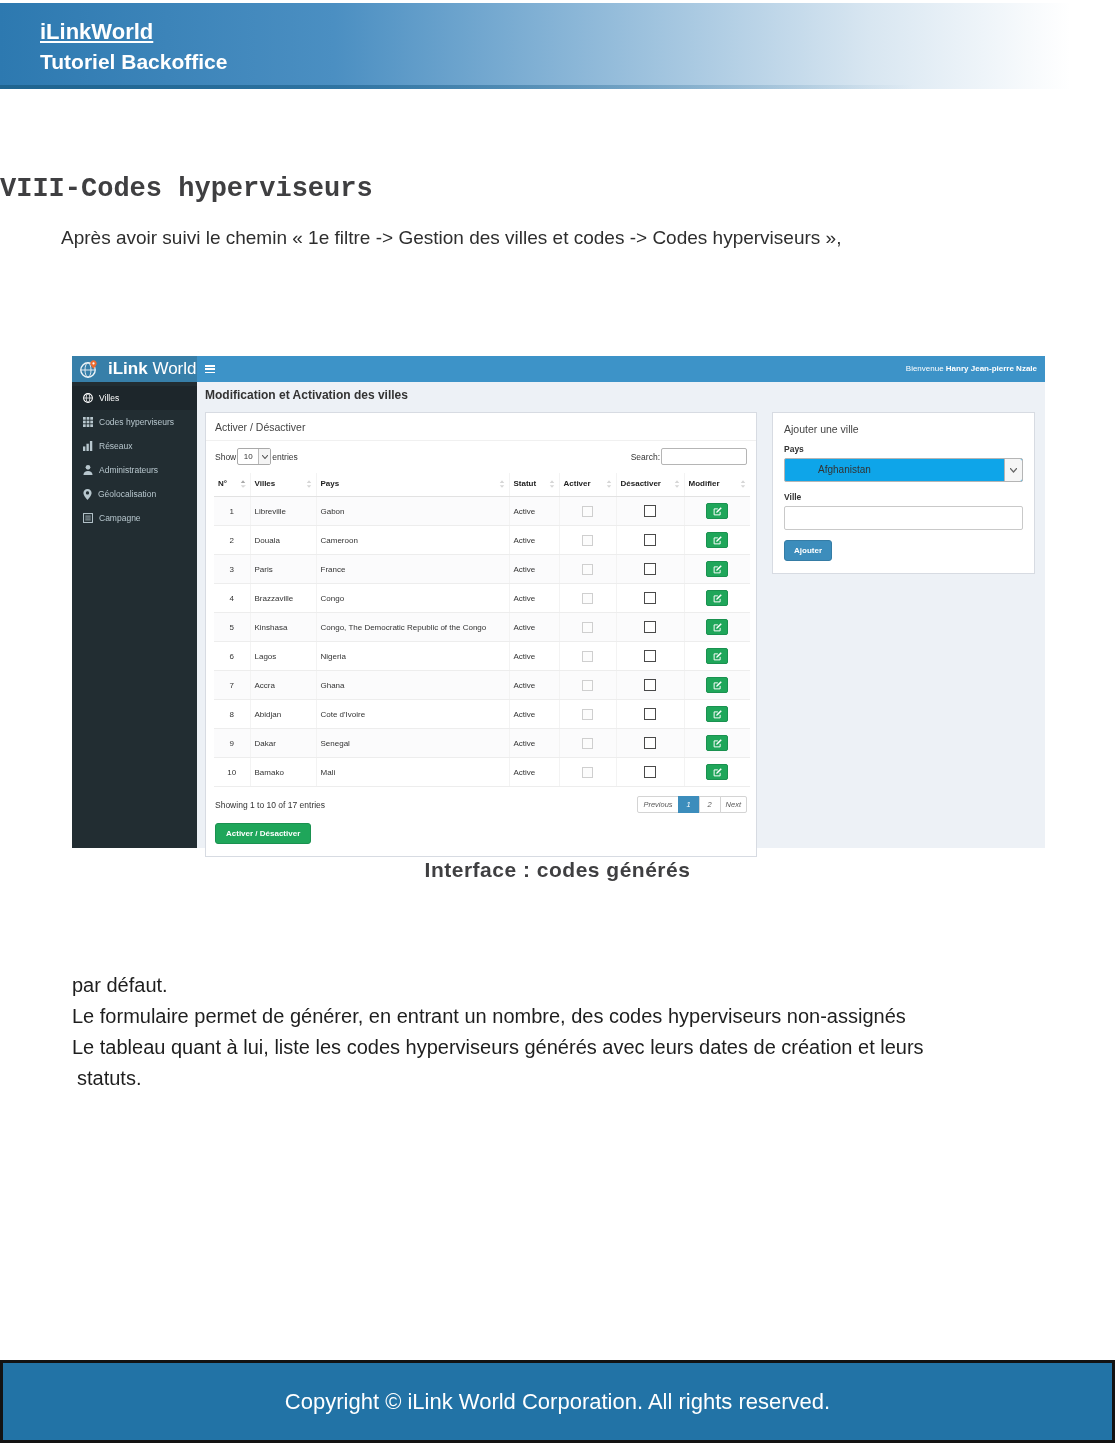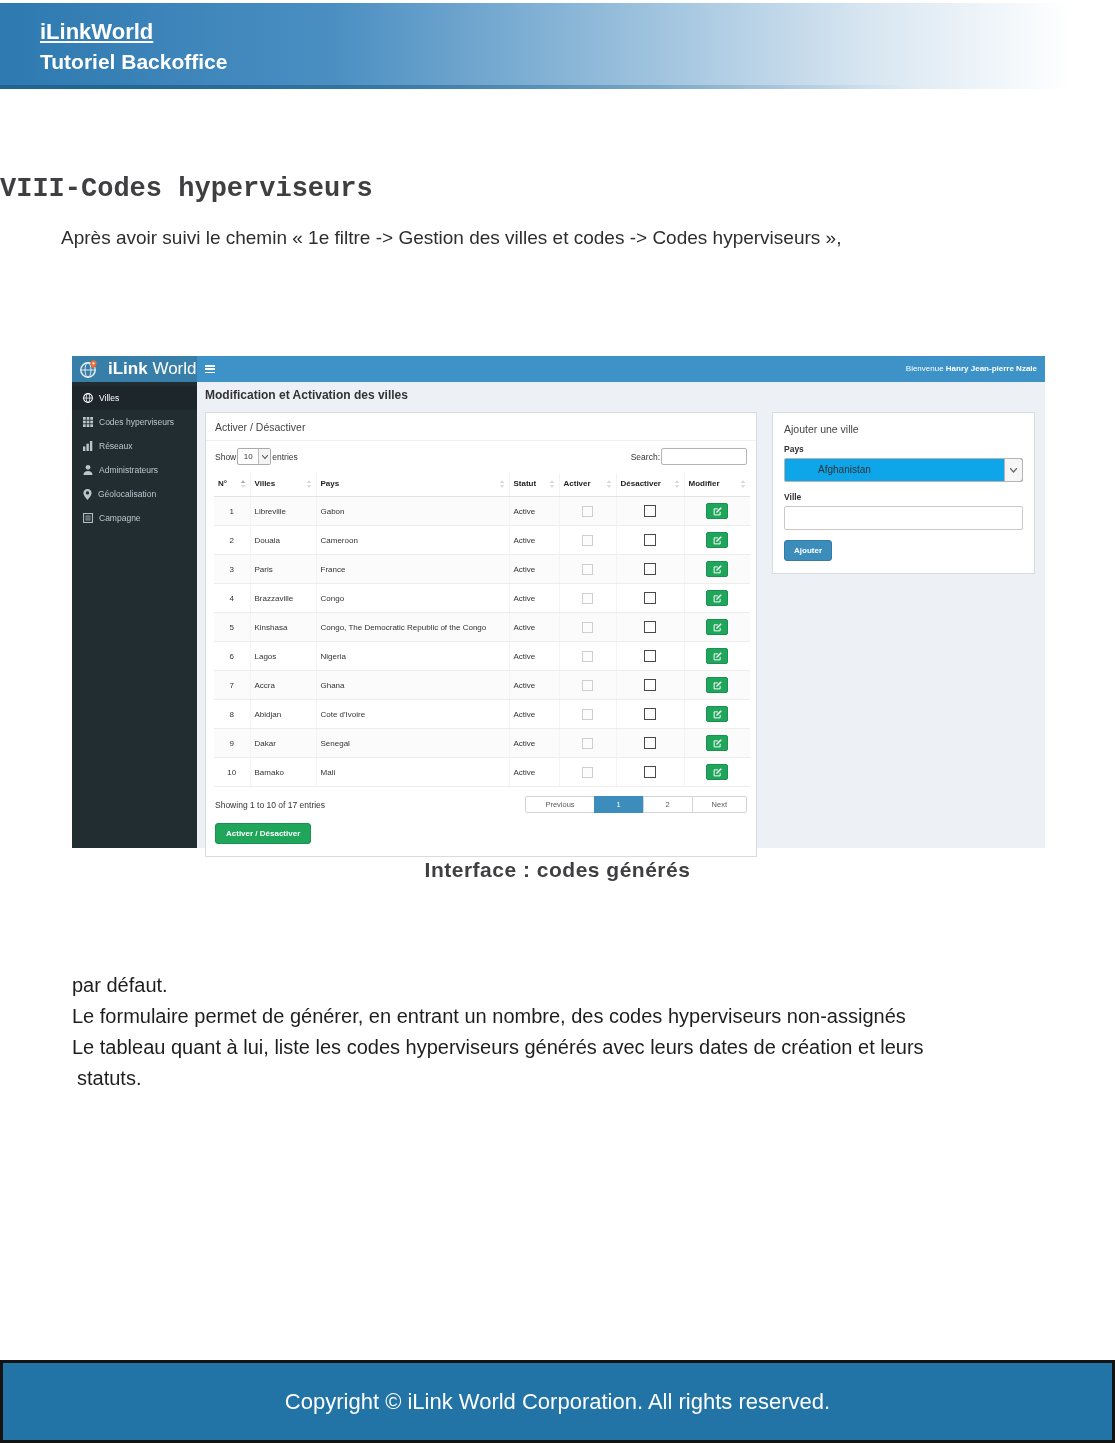--- a/index.html
+++ b/index.html
@@ -65,22 +65,22 @@
   .c-cb{text-align:center;}
   .cb{display:inline-block;vertical-align:middle;}
   .cb-light{width:9px;height:9px;border:1px solid #cfcfcf;background:#fcfcfc;cursor:pointer;}
   .cb-dark{width:10px;height:10px;border:1.5px solid #4a4a4a;background:#fff;cursor:pointer;}
   .btn-edit{width:22px;height:16px;background:#1fa65a;border:1px solid #1a9150;border-radius:2px;
     display:inline-flex;align-items:center;justify-content:center;cursor:pointer;padding:0;}
 
   .tbl-foot{display:flex;justify-content:space-between;align-items:center;padding:9px 9px 0;}
   .showing{font-size:8.5px;color:#333;}
   .pager{display:flex;}
-  .pg{min-width:10px;text-align:center;padding:3px 19px;font-size:7.5px;color:#5a5a5a;background:#fff;
-    border:1px solid #d4d4d4;margin-left:-1px;cursor:pointer;}
+  .pg{min-width:10px;text-align:center;padding:3px 5px;font-size:7.5px;color:#5a5a5a;background:#fff;
+    border:1px solid #d4d4d4;margin-left:-1px;cursor:pointer;font-style:italic;}
   .pg:first-child{border-radius:2px 0 0 2px;margin-left:0;}
   .pg:last-child{border-radius:0 2px 2px 0;}
   .pg.active{background:#3c8dbc;border-color:#3c8dbc;color:#fff;}
   .bulk-btn{margin:10px 9px 12px;display:inline-block;background:#1fa65a;border:1px solid #1a9150;border-radius:3px;
     color:#fff;font-size:8px;font-weight:700;padding:5px 10px;cursor:pointer;font-family:inherit;}
 
   .card{position:absolute;left:700px;top:56px;width:263px;background:#fff;border:1px solid #d7dbe2;
     box-sizing:border-box;padding:10px 11px 12px;}
   .card-title{font-size:10.5px;color:#444;margin-bottom:9px;}
   .fld-label{font-size:8.5px;font-weight:700;color:#333;margin:3px 0 4px;}

